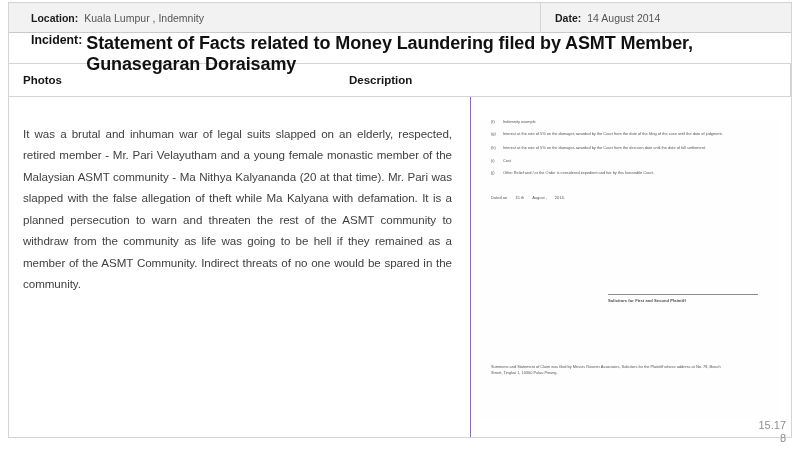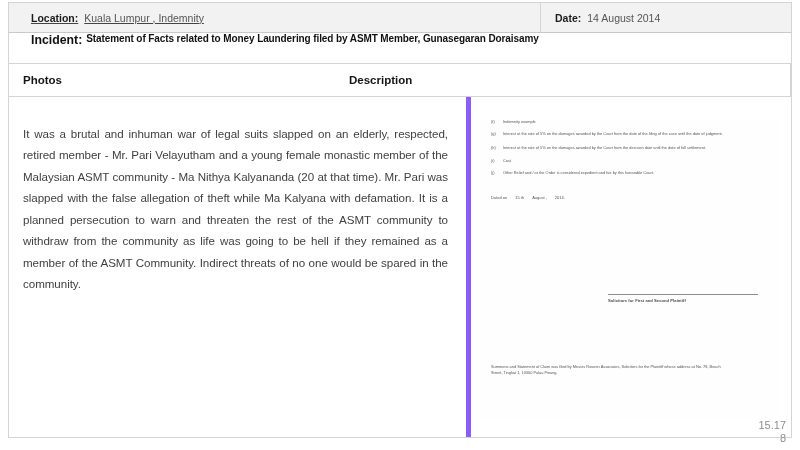--- a/index.html
+++ b/index.html
@@ -35,21 +35,21 @@
   }
   .meta-cell {
     display: flex;
     align-items: center;
     padding-left: 22px;
     height: 100%;
     font-size: 10.5px;
     color: #444;
     white-space: nowrap;
   }
-  .meta-cell.location { width: 532px; border-right: 1px solid #d4d4d4; text-decoration: underline; }
+  .meta-cell.location { width: 532px; border-right: 1px solid #d4d4d4; }
   .meta-cell.date { flex: 1 1 auto; padding-left: 14px; }
   .meta-label {
     font-weight: bold;
     color: #1b1b1b;
     margin-right: 6px;
     font-size: 10.5px;
   }
   .meta-value { color: #555; }
 
   
@@ -62,21 +62,21 @@
     background: #fff;
   }
   .title-row .t-label {
     font-weight: bold;
     font-size: 12.3px;
     color: #111;
     margin-right: 4px;
   }
   .title-row .t-text {
     font-weight: bold;
-    font-size: 10px;
+    font-size: 18px;
     color: #111;
     letter-spacing: -0.1px;
   }
 
   
   .head-row {
     display: flex;
     height: 33px;
     border-bottom: 1px solid #d4d4d4;
     background: #fff;
@@ -94,21 +94,21 @@
 
   
   .body-row {
     display: flex;
     height: 341px;
     background: #fff;
     border-bottom: 1px solid #d4d4d4;
   }
   .body-desc {
     width: 462px;
-    border-right: 5px solid #8b5cf6;
+    border-right: 1px solid #8b5cf6;
     padding: 26px 18px 0 14px;
   }
   .desc-text {
     font-size: 11.6px;
     line-height: 1.85;
     color: #3f3f3f;
     text-align: justify;
     letter-spacing: -0.05px;
   }
   .body-photos {

